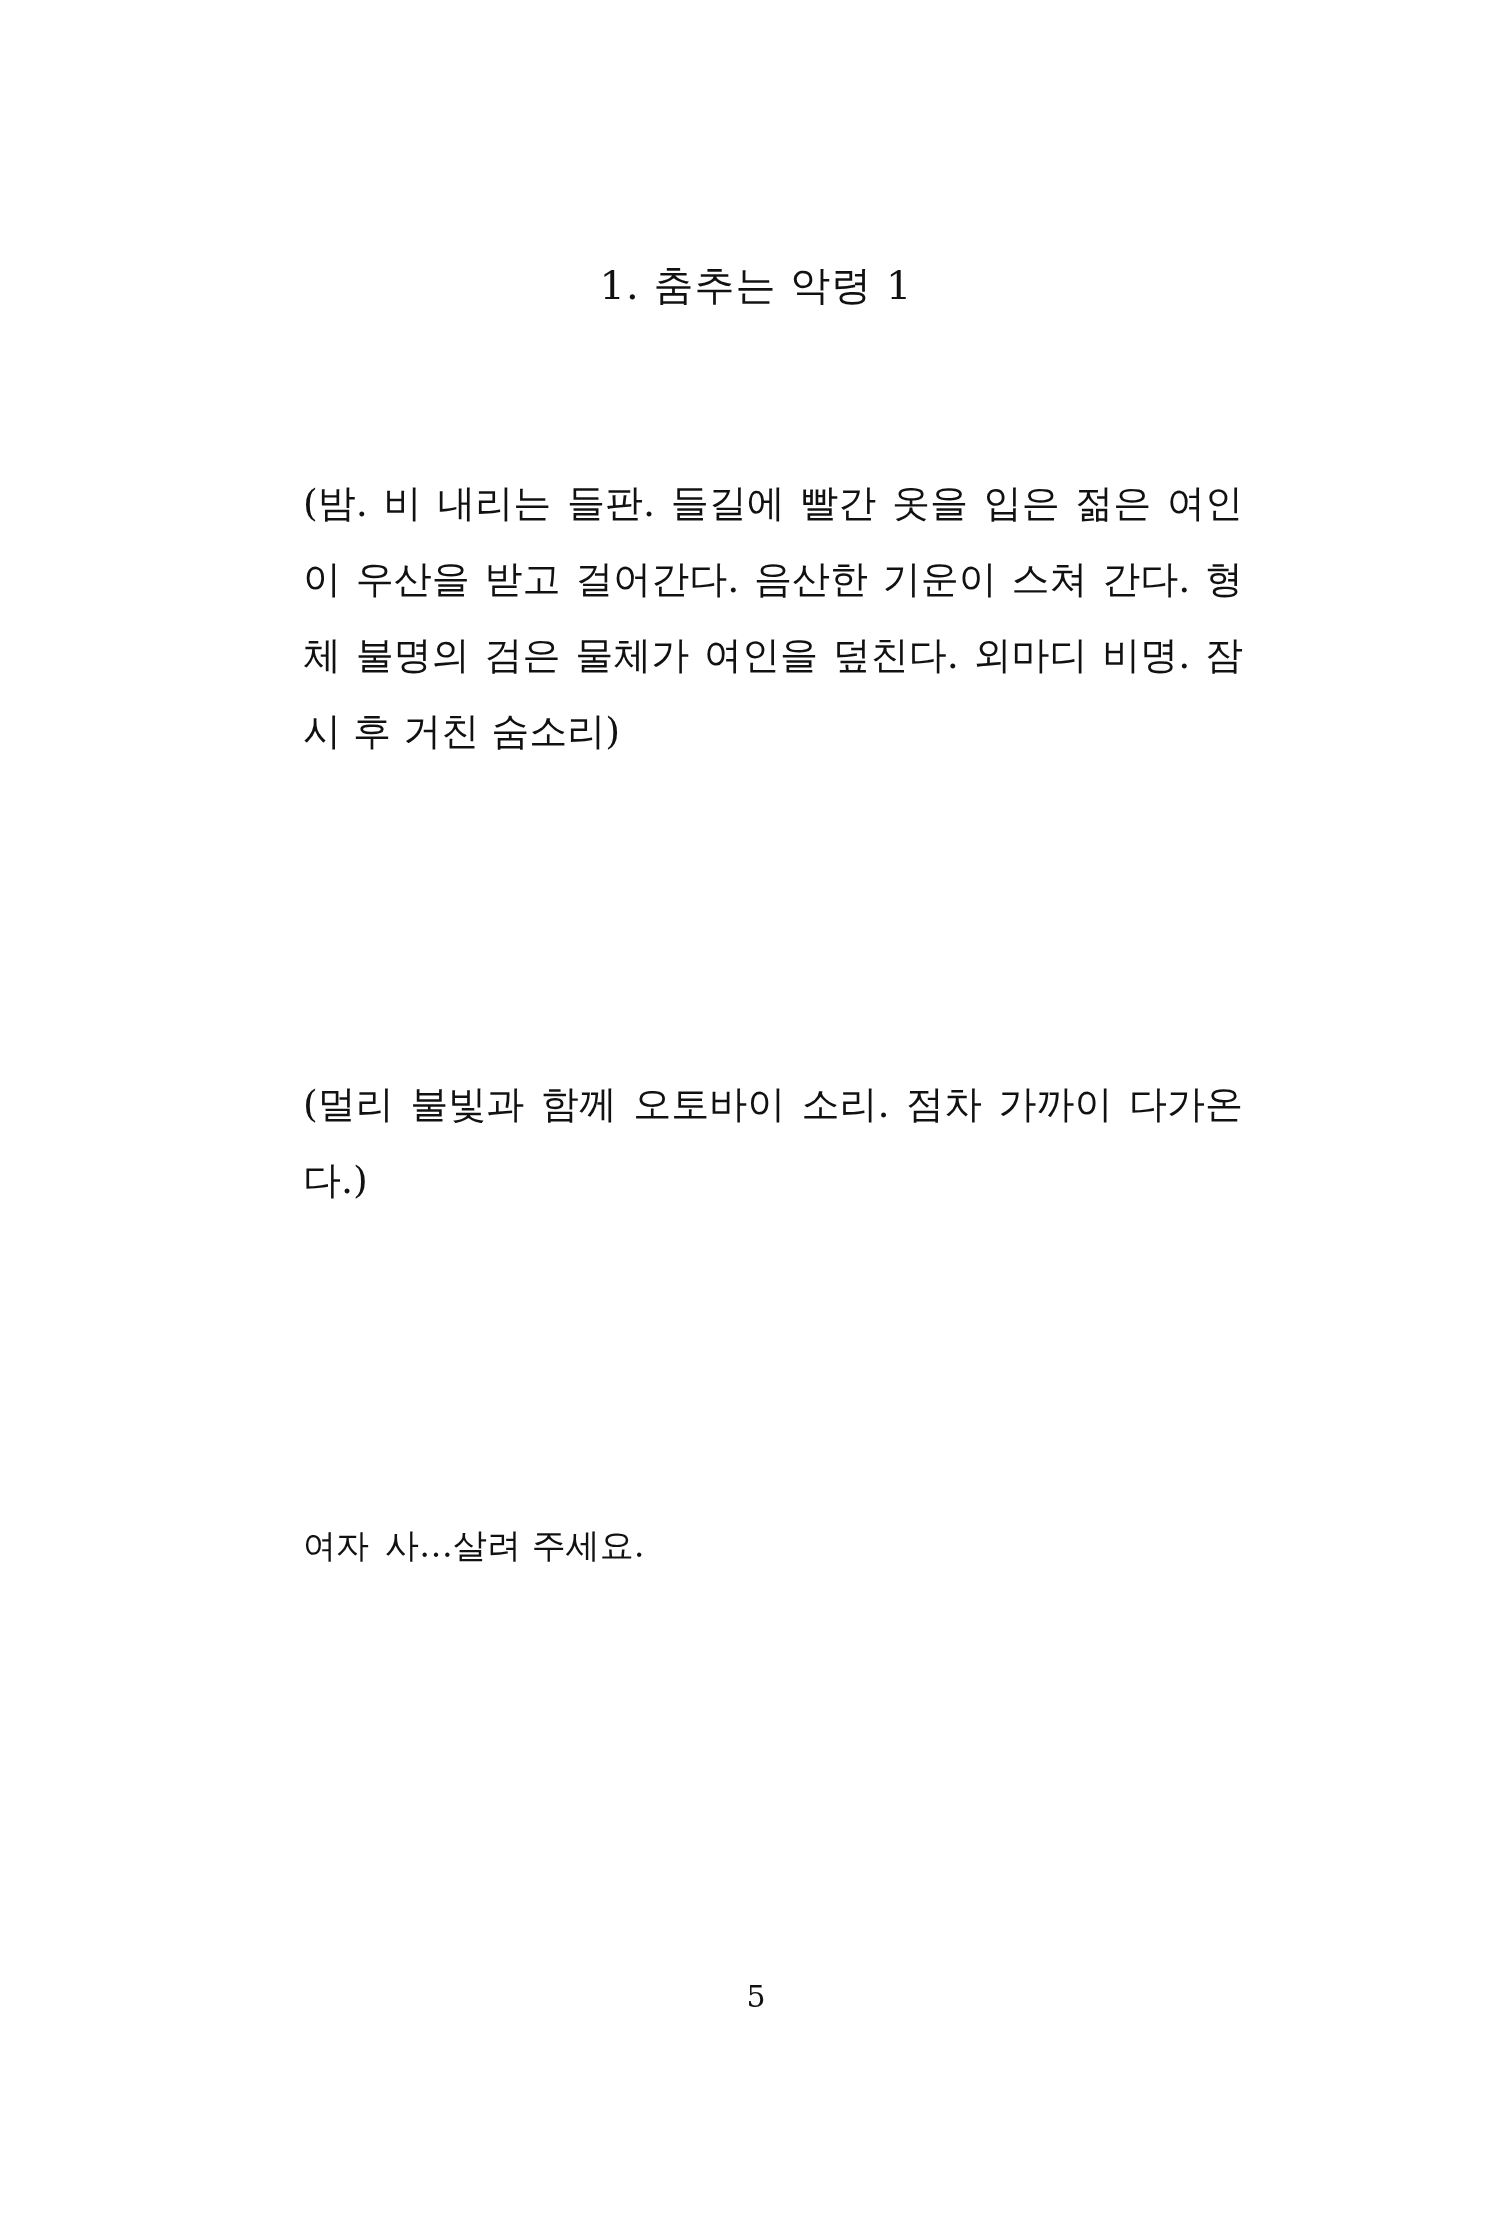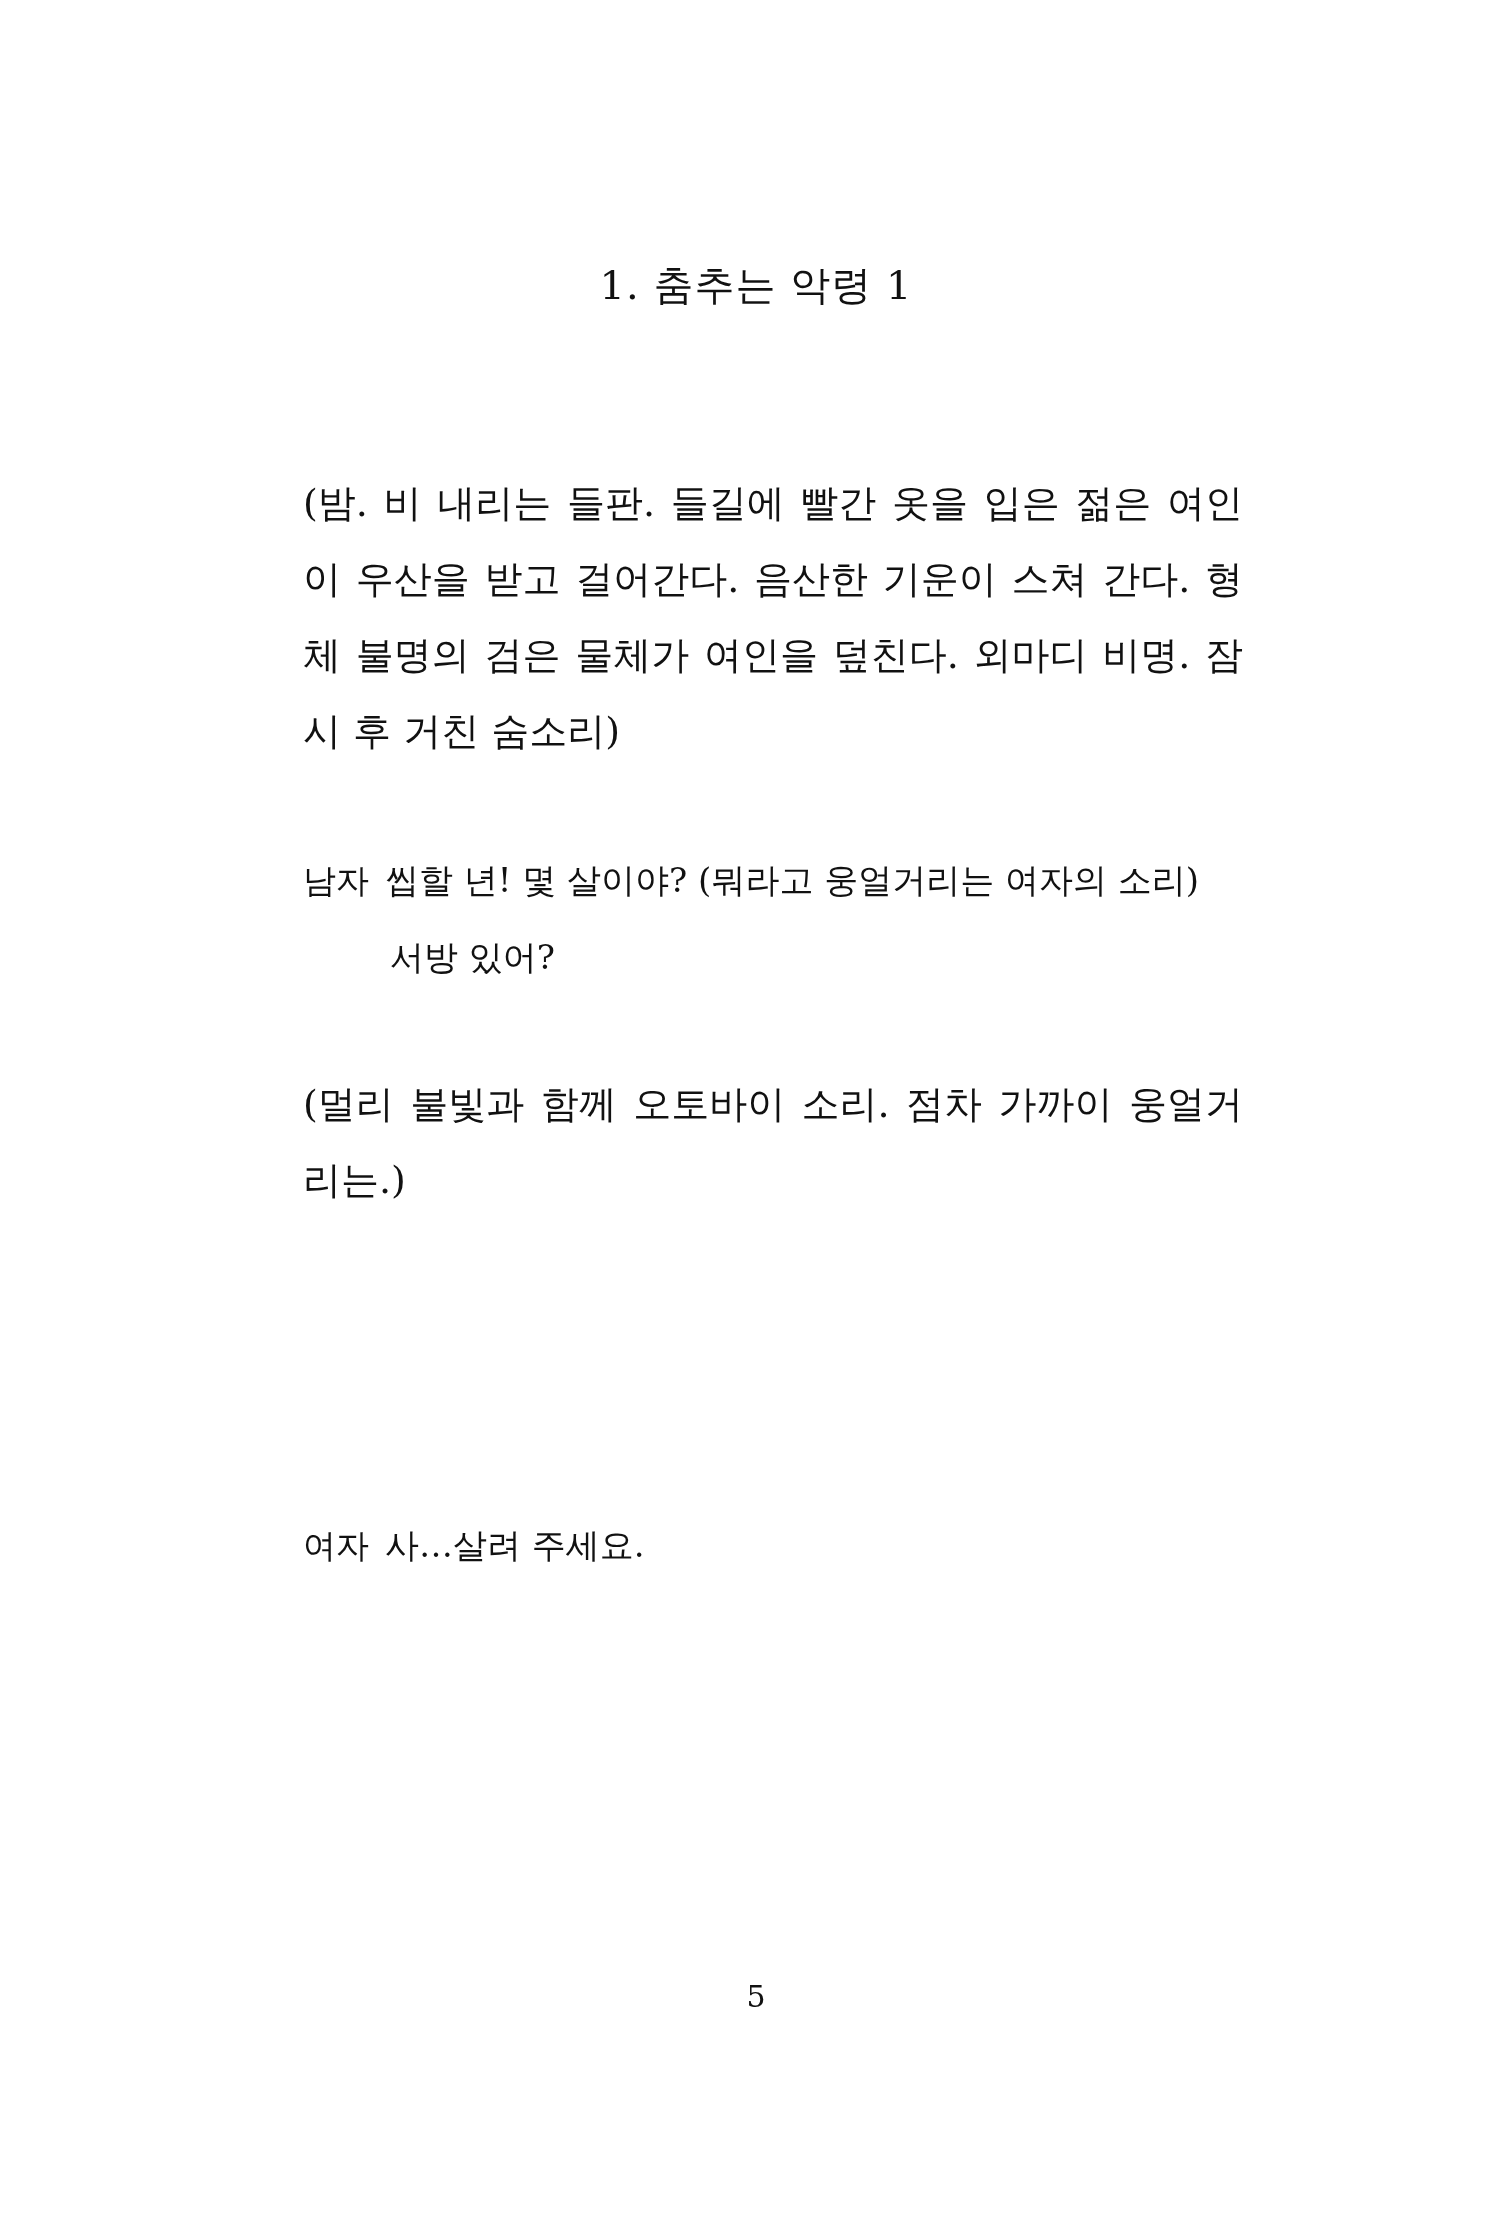--- a/index.html
+++ b/index.html
@@ -78,26 +78,22 @@
   </style>
 </head>
 <body>
 
 <div class="page">
 
   <div class="title">1. 춤추는 악령 1</div>
 
   <div class="block stage stage-1">(밤. 비 내리는 들판. 들길에 빨간 옷을 입은 젊은 여인이 우산을 받고 걸어간다. 음산한 기운이 스쳐 간다. 형체 불명의 검은 물체가 여인을 덮친다. 외마디 비명. 잠시 후 거친 숨소리)</div>
 
-  <div class="dialogue-row d1">
-    <span class="speaker">남자</span><span class="line-text">씹할 년! 몇 살이야? (뭐라고 웅얼거리는 여자의 소리)</span>
-    <span class="cont">서방 있어?</span>
-  </div>
 
-  <div class="block stage stage-2">(멀리 불빛과 함께 오토바이 소리. 점차 가까이 웅얼거리는.)</div>
+  <div class="block stage stage-2">(멀리 불빛과 함께 오토바이 소리. 점차 가까이 다가온다.)</div>
 
 
 
   <div class="dialogue-row d3">
     <span class="speaker">여자</span><span class="line-text">사…살려 주세요.</span>
   </div>
 
   <div class="page-number">5</div>
 
 </div>

